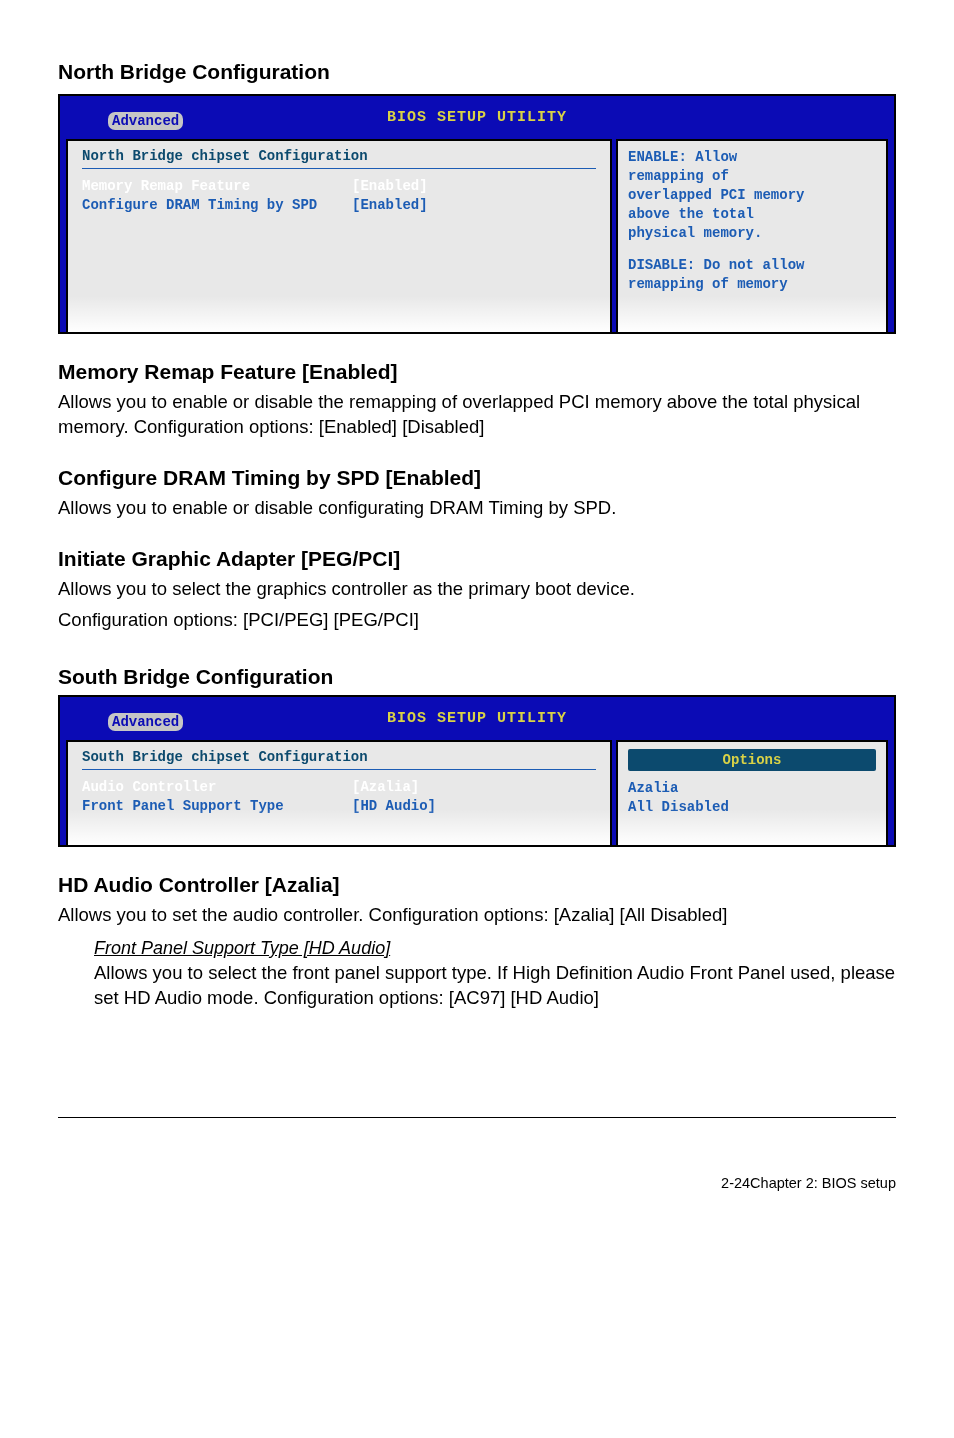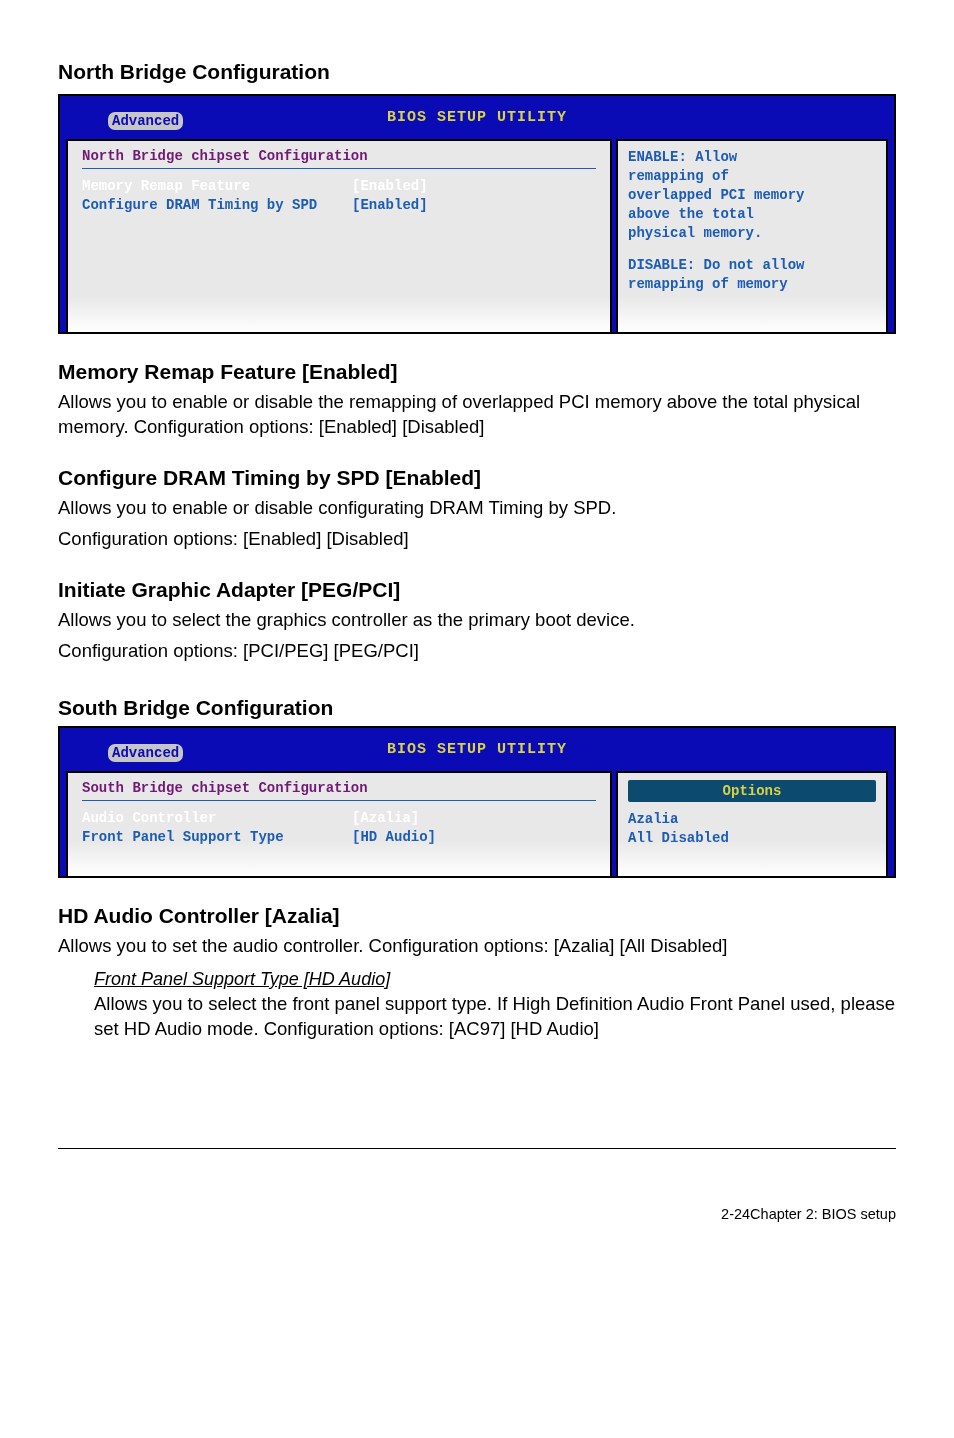--- a/index.html
+++ b/index.html
@@ -73,21 +73,21 @@
   .bios-right {
     width: 248px;
     background: #e8e8e8;
     margin: 0 6px 0 4px;
     border: 2px solid #000;
     border-bottom: none;
     padding: 7px 10px 38px 10px;
     position: relative;
   }
   .bios-left-title {
-    color: #701a75;
+    color: #0c4a6e;
     border-bottom: 1px solid #1c5cb4;
     padding-bottom: 4px;
     margin-bottom: 8px;
   }
   .bios-fade {
     position: absolute;
     left: 0; right: 0; bottom: 0;
     height: 36px;
     background: linear-gradient(to bottom, rgba(232,232,232,0) 0%, #ffffff 100%);
     pointer-events: none;
@@ -164,21 +164,20 @@
         <div class="bios-fade"></div>
       </div>
     </div>
   </div>
 
   <h2 class="sub-heading">Memory Remap Feature [Enabled]</h2>
   <p class="body-text">Allows you to enable or disable the  remapping of overlapped PCI memory above the total physical memory. Configuration options: [Enabled] [Disabled]</p>
 
   <h2 class="sub-heading">Configure DRAM Timing by SPD [Enabled]</h2>
   <p class="body-text">Allows you to enable or disable configurating DRAM Timing by SPD.</p>
-  <p class="body-text">Configuration options: [Enabled] [Disabled]</p>
 
   <h2 class="sub-heading">Initiate Graphic Adapter [PEG/PCI]</h2>
   <p class="body-text">Allows you to select the graphics controller as the primary boot device.</p>
   <p class="body-text">Configuration options: [PCI/PEG] [PEG/PCI]</p>
 
   <h2 class="sub-heading" style="margin-top:32px">South Bridge Configuration</h2>
 
   <div class="bios-box">
     <div class="bios-title-bar">BIOS SETUP UTILITY</div>
     <div class="bios-tab">Advanced</div>

